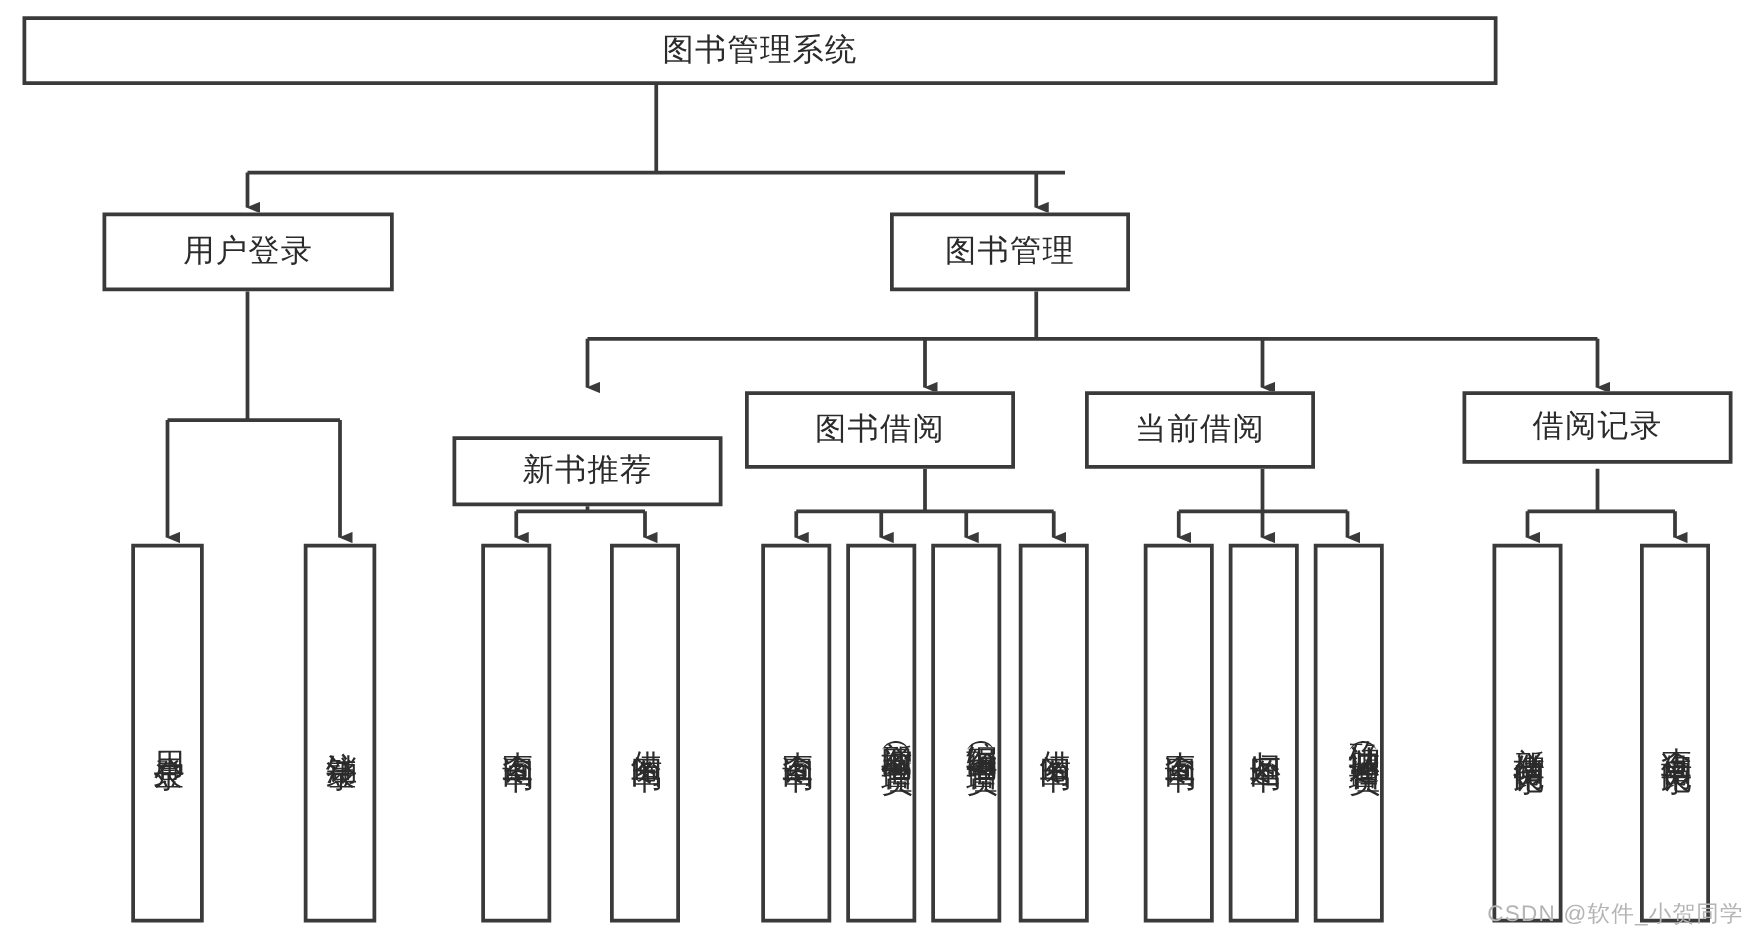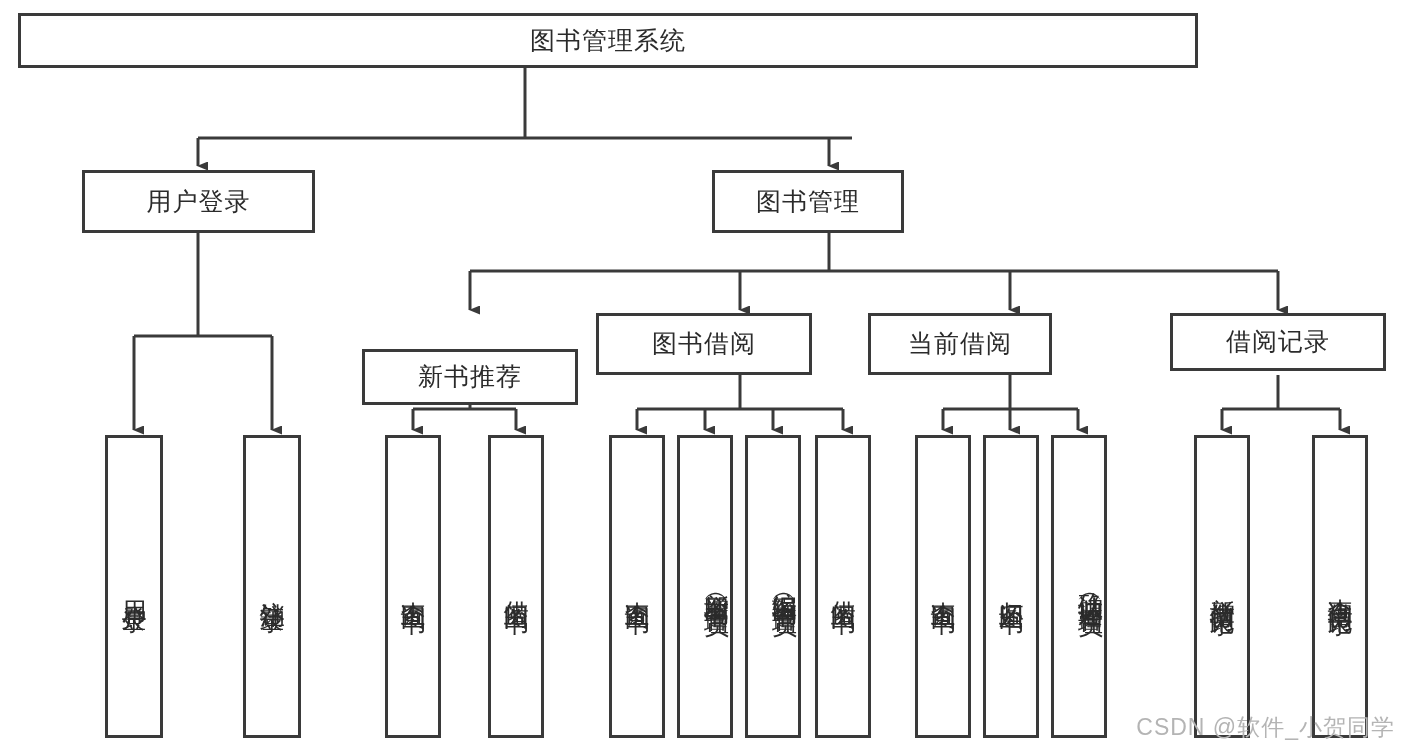--- a/index.html
+++ b/index.html
@@ -51,21 +51,21 @@
     line-height: 1.1;
     padding: 6px 0;
   }
   .node.v.top {
     align-items: flex-start;
   }
   .watermark {
     position: absolute;
     right: 10px;
     bottom: 4px;
-    font-size: 23px;
+    font-size: 18px;
     color: #b4b4b4;
     letter-spacing: 1px;
     white-space: nowrap;
   }
 </style>
 </head>
 <body>
 
 <div id="canvas">
 

